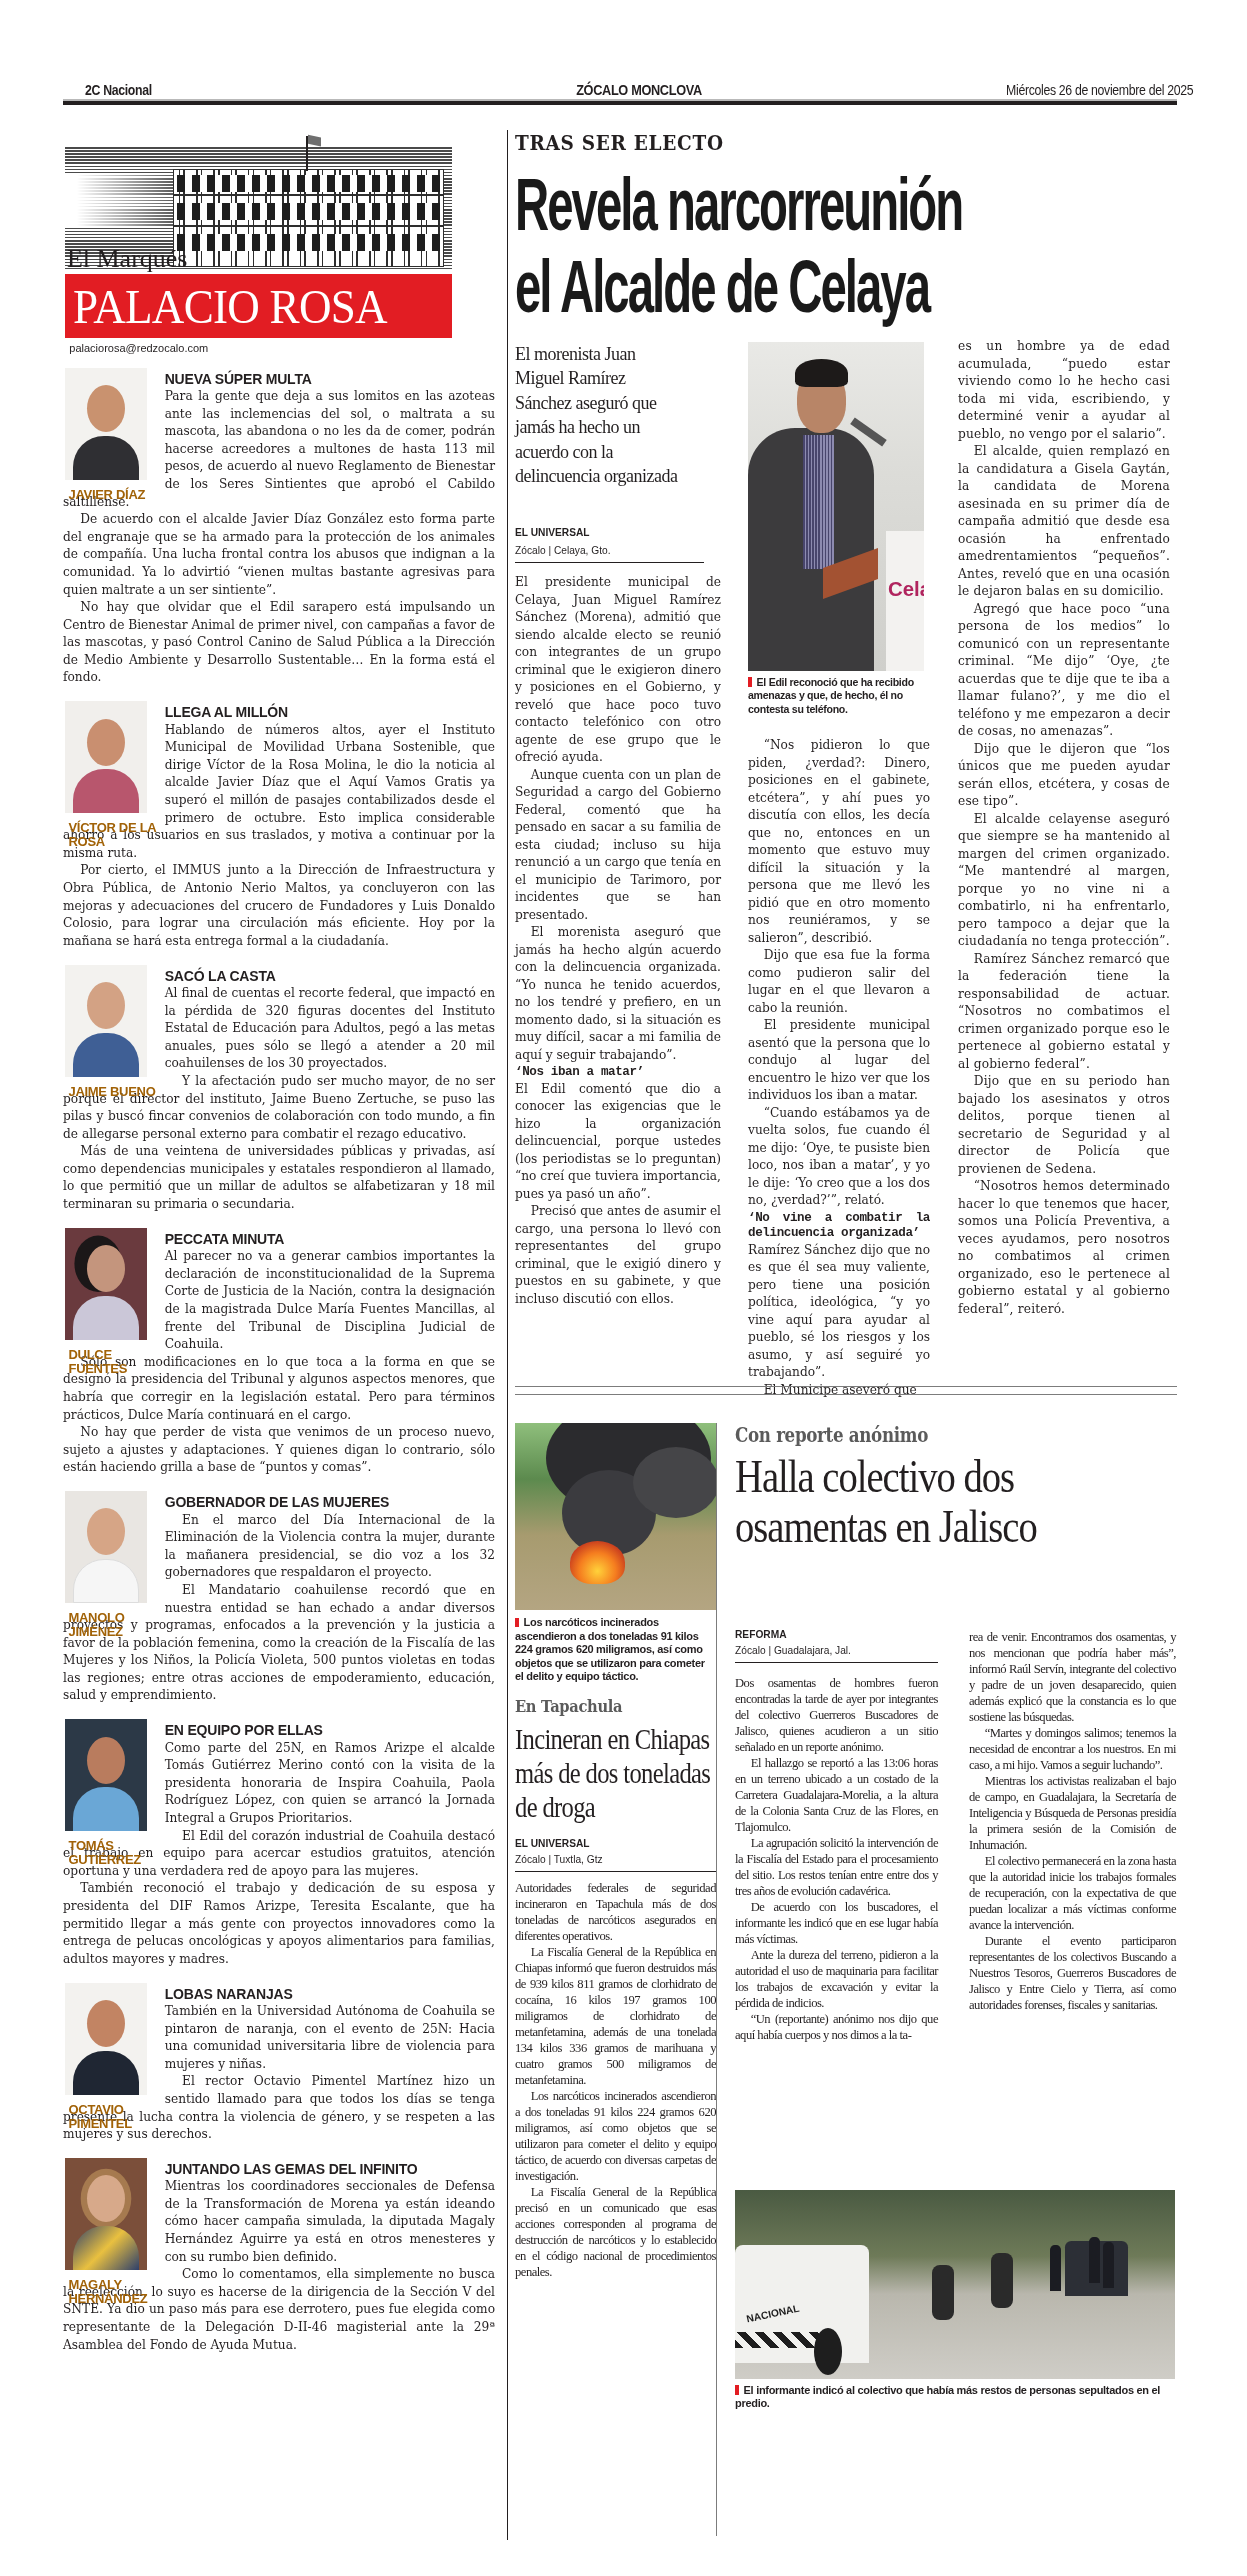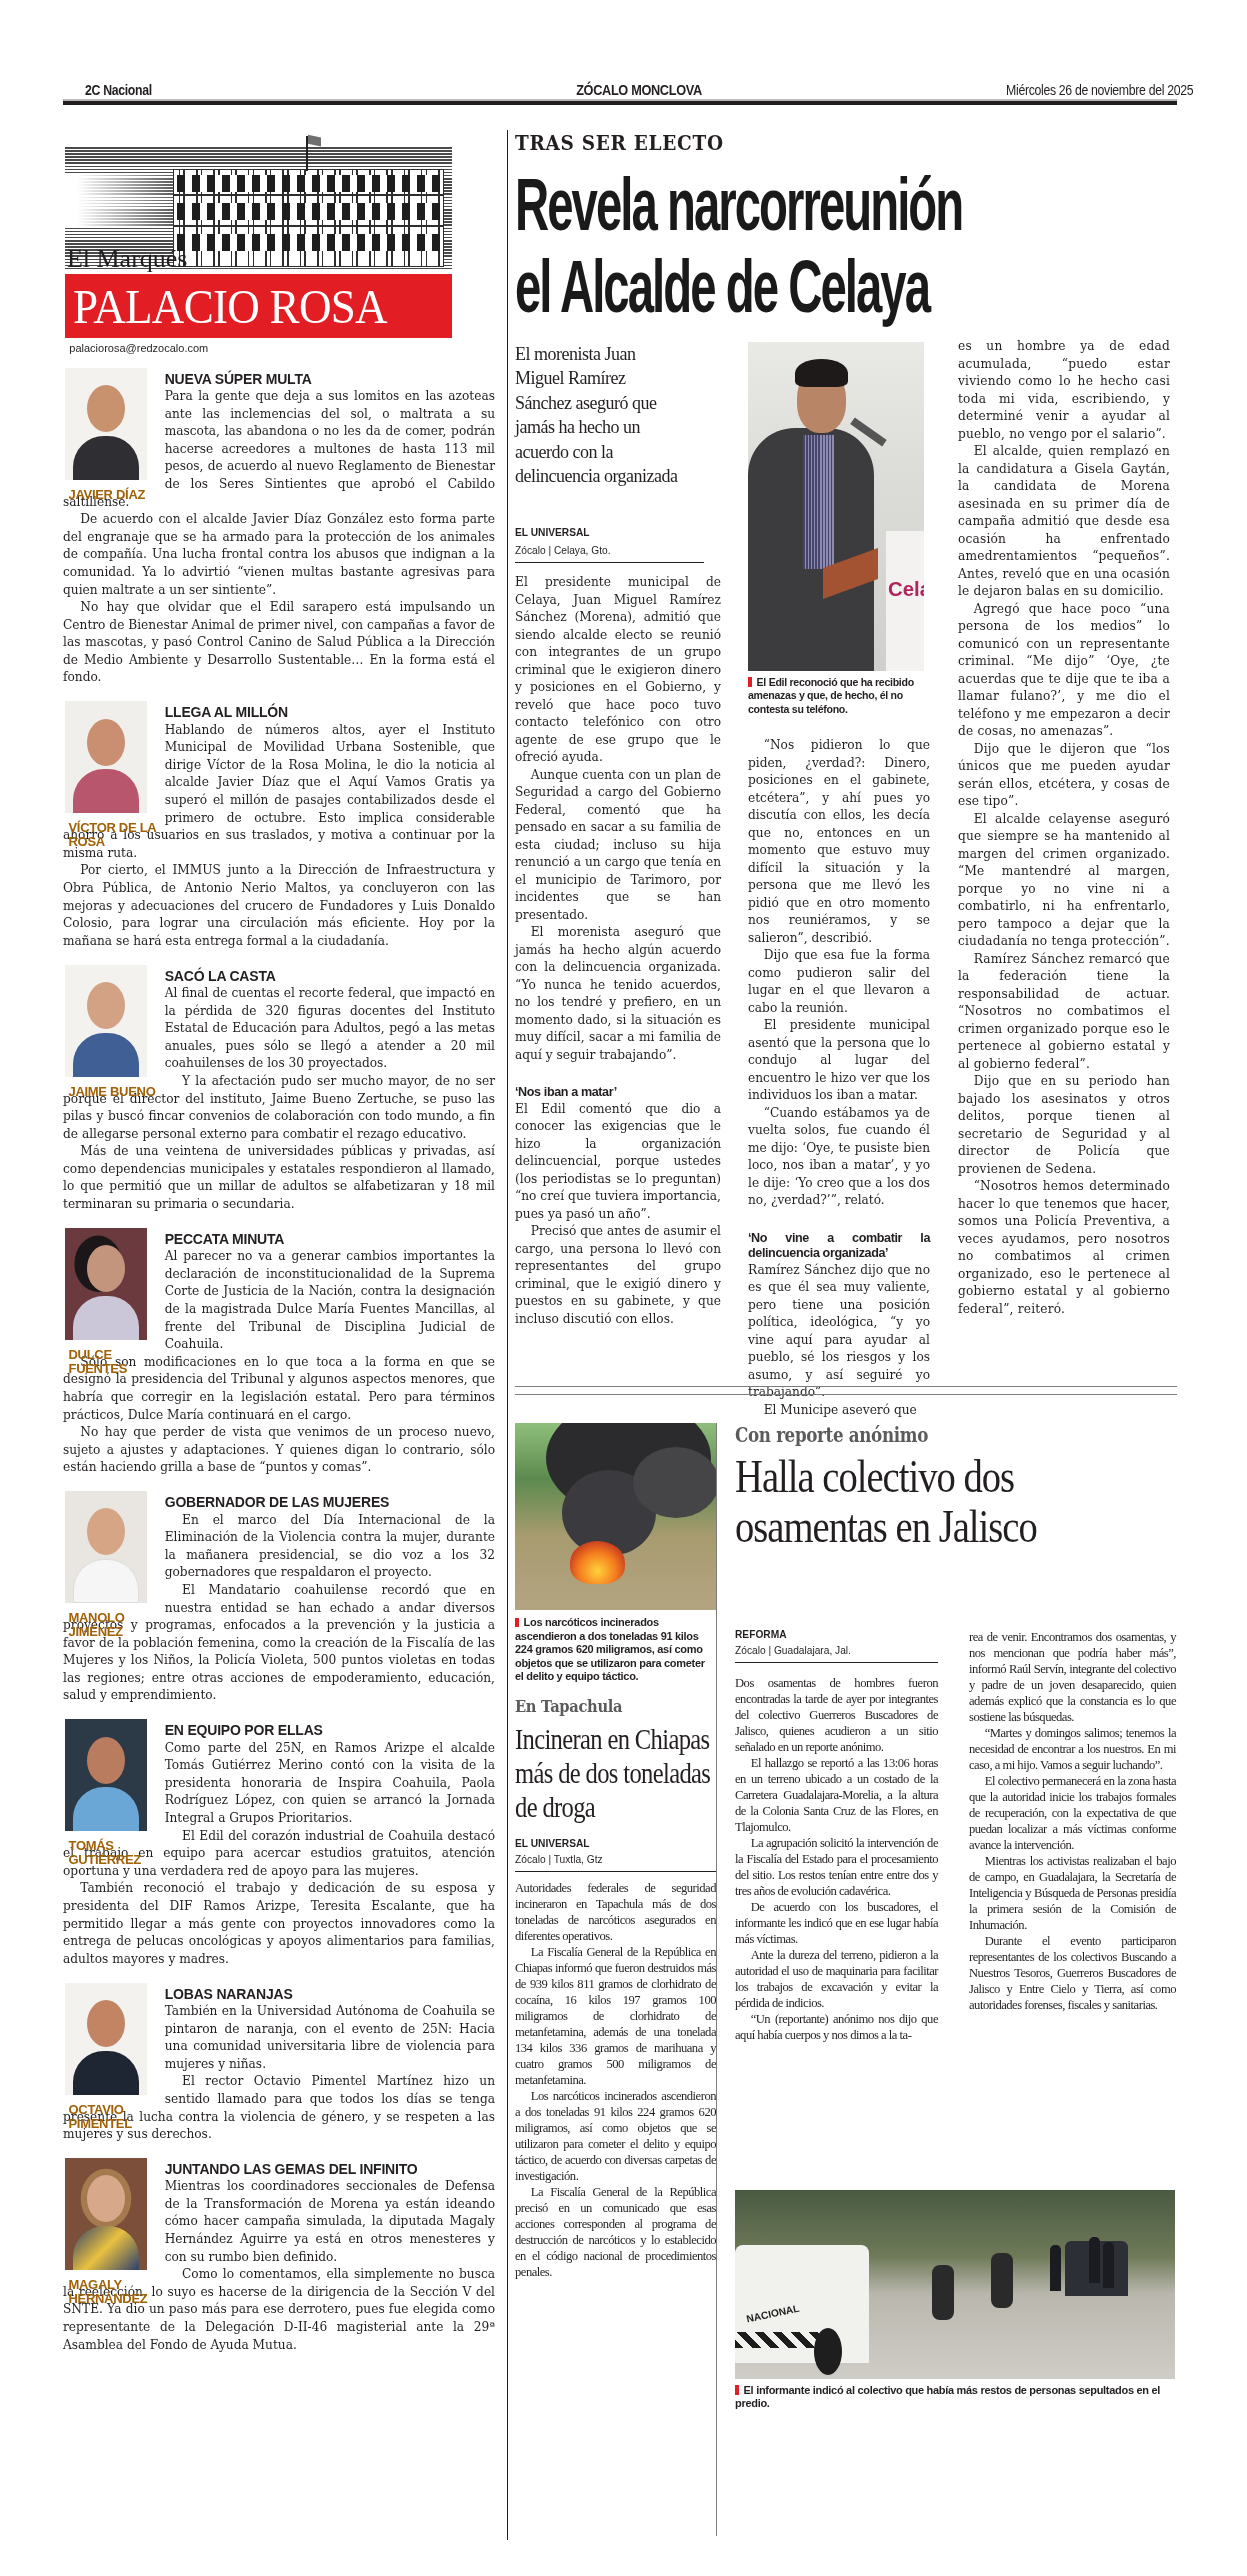--- a/index.html
+++ b/index.html
@@ -74,21 +74,21 @@
     transform: scaleX(0.64); transform-origin: left; width: 1054px; margin-top: 9.4px; color: #1a1a1a;
   }
   .dek { position: absolute; left: 0; top: 212px; width: 169px; font-family: "Liberation Serif", serif; font-size: 18px; line-height: 24.4px; letter-spacing: -0.5px; }
   .byline { position: absolute; left: 0; top: 397px; width: 189px; border-bottom: 1.2px solid #231f20; padding-bottom: 6.3px; }
   .byline .agency { font-family: "Liberation Sans", sans-serif; font-weight: bold; font-size: 10.2px; letter-spacing: 0; }
   .byline .place { font-family: "Liberation Sans", sans-serif; font-size: 10.2px; margin-top: 7px; }
 
   .col { position: absolute; font-size: 12.2px; line-height: 17.5px; text-align: justify; hyphens: auto; }
   .col p { text-indent: 15.7px; }
   .col p.noind { text-indent: 0; }
-  .col h4 { font-family: Liberation Sans, sans-serif; font-weight: bold; font-size: 12.6px; line-height: 15.7px; letter-spacing: -0.4px; margin-top: 21px; }
+  .col h4 { font-family: Liberation Mono, monospace; font-weight: bold; font-size: 12.6px; line-height: 15.7px; letter-spacing: -0.4px; margin-top: 1px; }
   .col h4 + p { text-indent: 0; }
 
   .photo-celaya { position: absolute; left: 233px; top: 212px; width: 176px; height: 329px; background: linear-gradient(180deg, #e9e9e6 0%, #dcdcd8 40%, #cfcfcb 100%); overflow: hidden; }
   .photo-celaya .jacket { position: absolute; left: 0; top: 86px; width: 126px; height: 244px; background: #3c3b3d; border-radius: 47px 47px 0 0; }
   .photo-celaya .shirt { position: absolute; left: 55px; top: 93px; width: 31px; height: 134px; background: repeating-linear-gradient(to right, #48456c 0 1.6px, #8d8bb0 1.6px 3.1px); }
   .photo-celaya .face { position: absolute; left: 49px; top: 27px; width: 49px; height: 64px; border-radius: 45%; background: #b88567; }
   .photo-celaya .hair { position: absolute; left: 47px; top: 17.3px; width: 53px; height: 28px; border-radius: 50% 50% 20% 20%; background: #1d1a19; }
   .photo-celaya .mic { position: absolute; left: 101px; top: 86px; width: 39px; height: 7.9px; background: #555; transform: rotate(35deg); }
   .photo-celaya .lectern { position: absolute; left: 75px; top: 216px; width: 55px; height: 31px; background: #a35232; transform: skewY(-20deg); }
   .photo-celaya .sign { position: absolute; left: 138px; top: 189px; width: 47px; height: 142px; background: #f3f2f0; }
@@ -375,22 +375,22 @@
     <p class="noind">Dos osamentas de hombres fueron encontradas la tarde de ayer por integrantes del colectivo Guerreros Buscadores de Jalisco, quienes acudieron a un sitio señalado en un reporte anónimo.</p>
     <p>El hallazgo se reportó a las 13:06 horas en un terreno ubicado a un costado de la Carretera Guadalajara-Morelia, a la altura de la Colonia Santa Cruz de las Flores, en Tlajomulco.</p>
     <p>La agrupación solicitó la intervención de la Fiscalía del Estado para el procesamiento del sitio. Los restos tenían entre entre dos y tres años de evolución cadavérica.</p>
     <p>De acuerdo con los buscadores, el informante les indicó que en ese lugar había más víctimas.</p>
     <p>Ante la dureza del terreno, pidieron a la autoridad el uso de maquinaria para facilitar los trabajos de excavación y evitar la pérdida de indicios.</p>
     <p>“Un (reportante) anónimo nos dijo que aquí había cuerpos y nos dimos a la ta-</p>
   </div>
   <div class="col narrow" style="left:234px;top:206px;width:207px">
     <p class="noind">rea de venir. Encontramos dos osamentas, y nos mencionan que podría haber más”, informó Raúl Servín, integrante del colectivo y padre de un joven desaparecido, quien además explicó que la constancia es lo que sostiene las búsquedas.</p>
     <p>“Martes y domingos salimos; tenemos la necesidad de encontrar a los nuestros. En mi caso, a mi hijo. Vamos a seguir luchando”.</p>
+    <p>Mientras los activistas realizaban el bajo de campo, en Guadalajara, la Secretaría de Inteligencia y Búsqueda de Personas presidía la primera sesión de la Comisión de Inhumación.</p>
     <p>El colectivo permanecerá en la zona hasta que la autoridad inicie los trabajos formales de recuperación, con la expectativa de que puedan localizar a más víctimas conforme avance la intervención.</p>
-    <p>Mientras los activistas realizaban el bajo de campo, en Guadalajara, la Secretaría de Inteligencia y Búsqueda de Personas presidía la primera sesión de la Comisión de Inhumación.</p>
     <p>Durante el evento participaron representantes de los colectivos Buscando a Nuestros Tesoros, Guerreros Buscadores de Jalisco y Entre Cielo y Tierra, así como autoridades forenses, fiscales y sanitarias.</p>
   </div>
 
   <div class="photo-road">
     <div class="truck"></div>
     <div class="truck-stripe"></div>
     <div class="truck-label">NACIONAL</div>
     <div class="wheel"></div>
     <div class="moto" style="left:197px;top:75px"></div>
     <div class="moto" style="left:256px;top:63px"></div>

